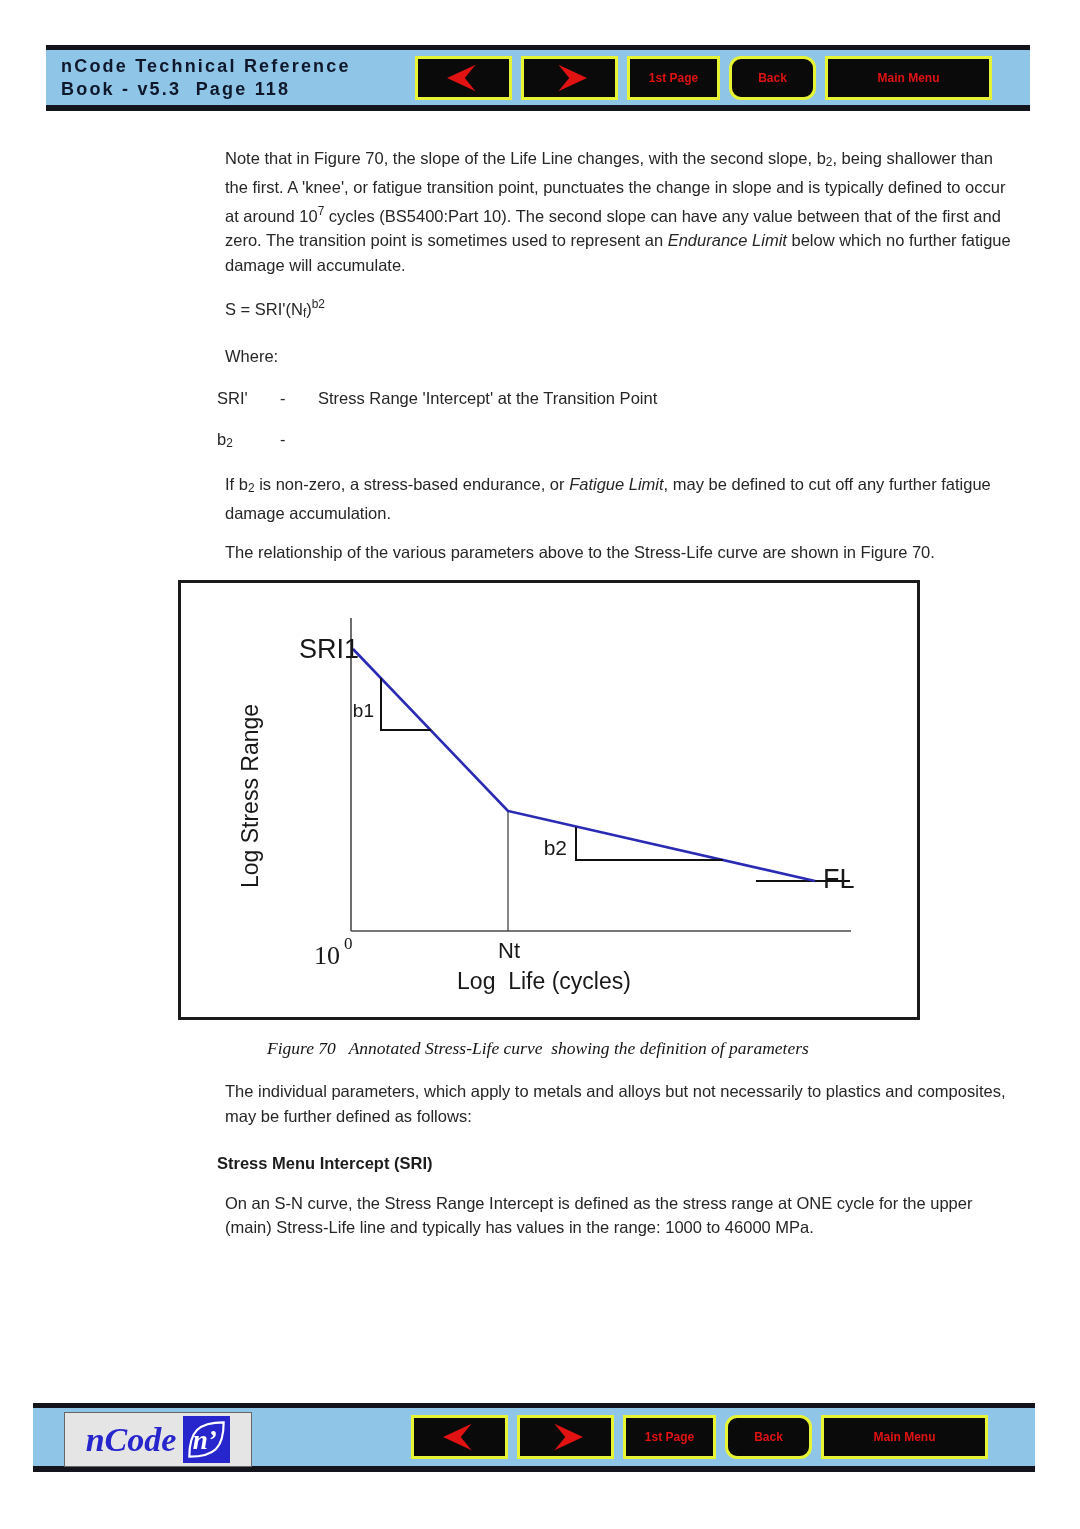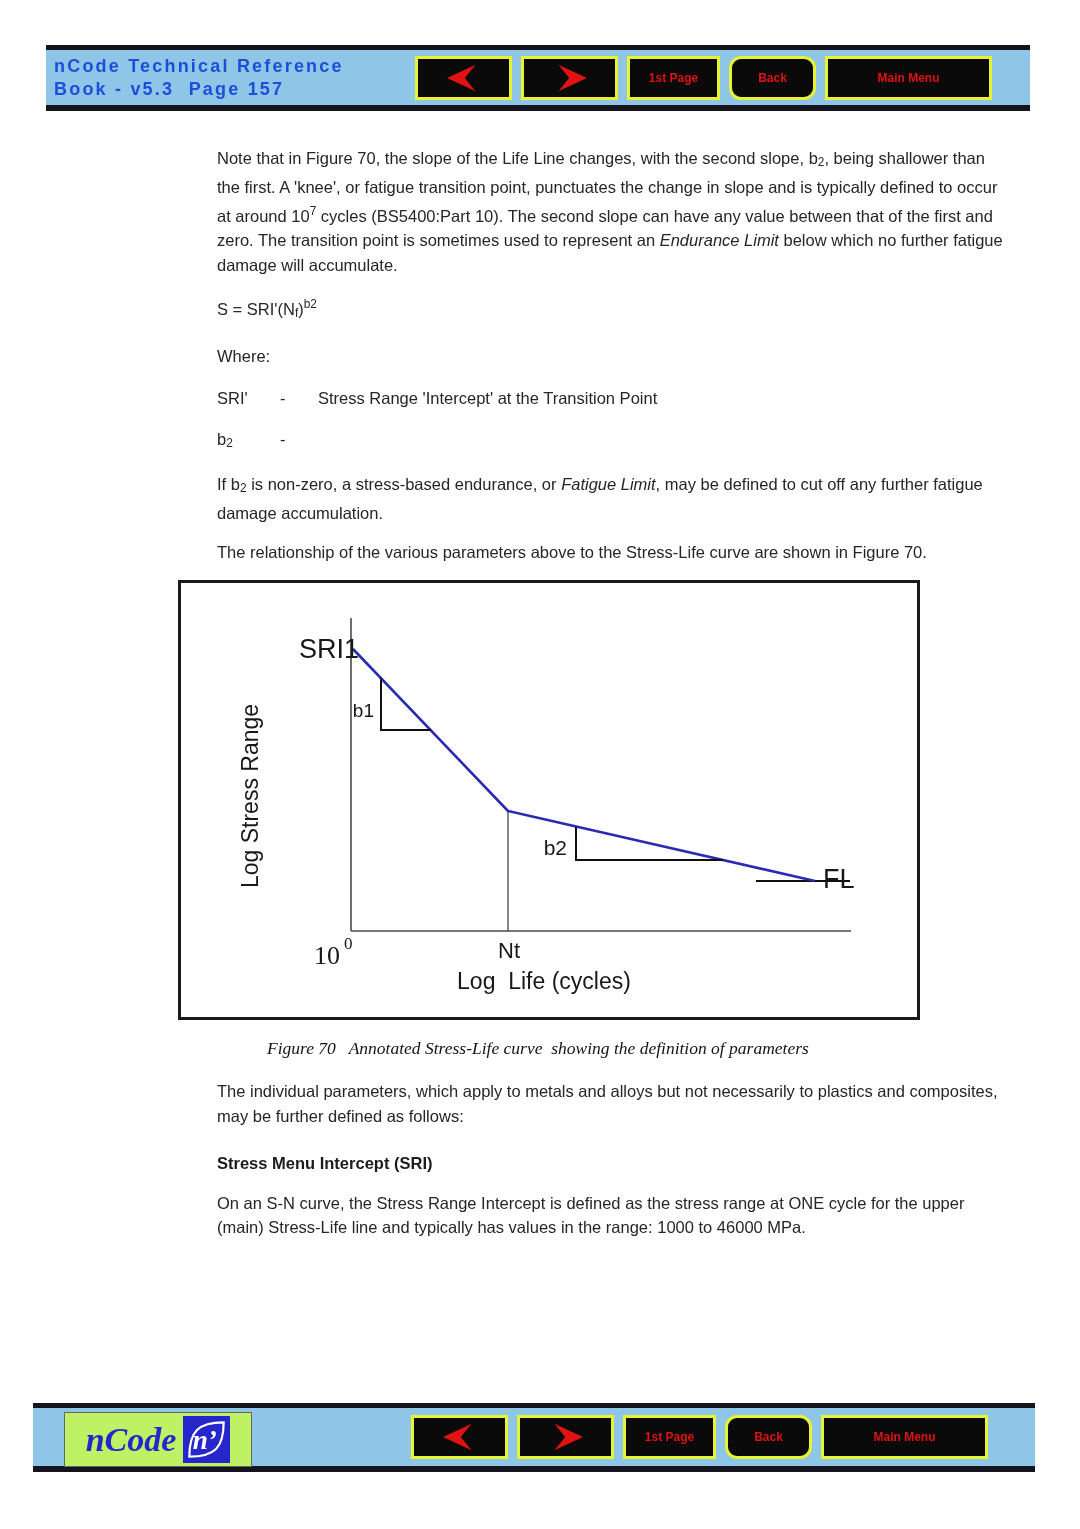--- a/index.html
+++ b/index.html
@@ -12,23 +12,23 @@
 
   
   .bar {
     position:absolute; background:#8fc6e8;
     border-top:5px solid #14141c; border-bottom:6px solid #14141c;
   }
   .top-bar  { left:46px; top:45px;  width:984px;  height:66px; }
   .bottom-bar{ left:33px; top:1403px; width:1002px; height:69px; }
 
   .bar-title {
-    position:absolute; left:8px; top:5px;
+    position:absolute; left:15px; top:5px;
     font-size:18px; font-weight:bold; letter-spacing:2.2px;
-    color:#1d4ed8; line-height:23px;
+    color:#0f172a; line-height:23px;
   }
   .nav-group {
     position:absolute; top:50%; transform:translateY(-50%);
     display:flex; gap:9px; align-items:center;
   }
   .top-bar  .nav-group { right:38px; }
   .bottom-bar .nav-group { right:47px; }
 
   .nav-btn {
     background:#0a0a0a; border:3px solid #e6f434; height:44px;
@@ -38,35 +38,35 @@
   }
   .btn-arrow { width:97px; }
   .btn-first { width:93px; }
   .btn-back  { width:87px;border-radius:12px; }
   .btn-main  { width:167px; }
   .arrow { width:58px; height:34px; fill:#e01212; }
 
   
   .logo-box {
     position:absolute; left:31px; top:4px; width:188px; height:55px;
-    background:#bef264; border:1px solid #666;
+    background:#e5e5e5; border:1px solid #666;
     display:flex; align-items:center; justify-content:center; gap:7px;
   }
   .logo-text {
     font-family:"Liberation Serif", serif; font-style:italic; font-weight:bold;
     font-size:34px; color:#2626cc; line-height:1;
   }
   .logo-mark svg { width:47px; height:47px; display:block; }
 
   
   .content {
     position:absolute; left:217px; top:146px; width:795px;
     font-size:16.5px; line-height:24.5px; color:#262626;
   }
-  .para { margin:0 0 15px 0; }
+  .para { margin:0 0 15px 8px; }
   .equation { margin-bottom:18px; }
   sub { font-size:0.72em; vertical-align:-0.2em; }
   sup { font-size:0.72em; vertical-align:0.55em; }
   em  { font-style:italic; }
 
   .def-row {
     display:grid; grid-template-columns:63px 38px 1fr;
     margin:0 0 16px 0;
   }
 
@@ -83,21 +83,21 @@
   }
 
   .subheading { font-size:16.5px; font-weight:bold; margin:23px 0 15px 0; color:#1c1c1c; }
 </style>
 </head>
 <body>
 
 <header class="bar top-bar">
   <div class="bar-title">
     <div>nCode Technical Reference</div>
-    <div class="prewrap">Book - v5.3  Page 157</div>
+    <div class="prewrap">Book - v5.3  Page 118</div>
   </div>
   <nav class="nav-group">
     <button class="nav-btn btn-arrow">
       <svg class="arrow" viewBox="0 0 64 44">
           <polygon points="47,5 10,22 47,39 33,22"></polygon>
         </svg>
     </button>
     <button class="nav-btn btn-arrow">
       <svg class="arrow" viewBox="0 0 64 44">
           <polygon points="17,5 54,22 17,39 31,22"></polygon>

